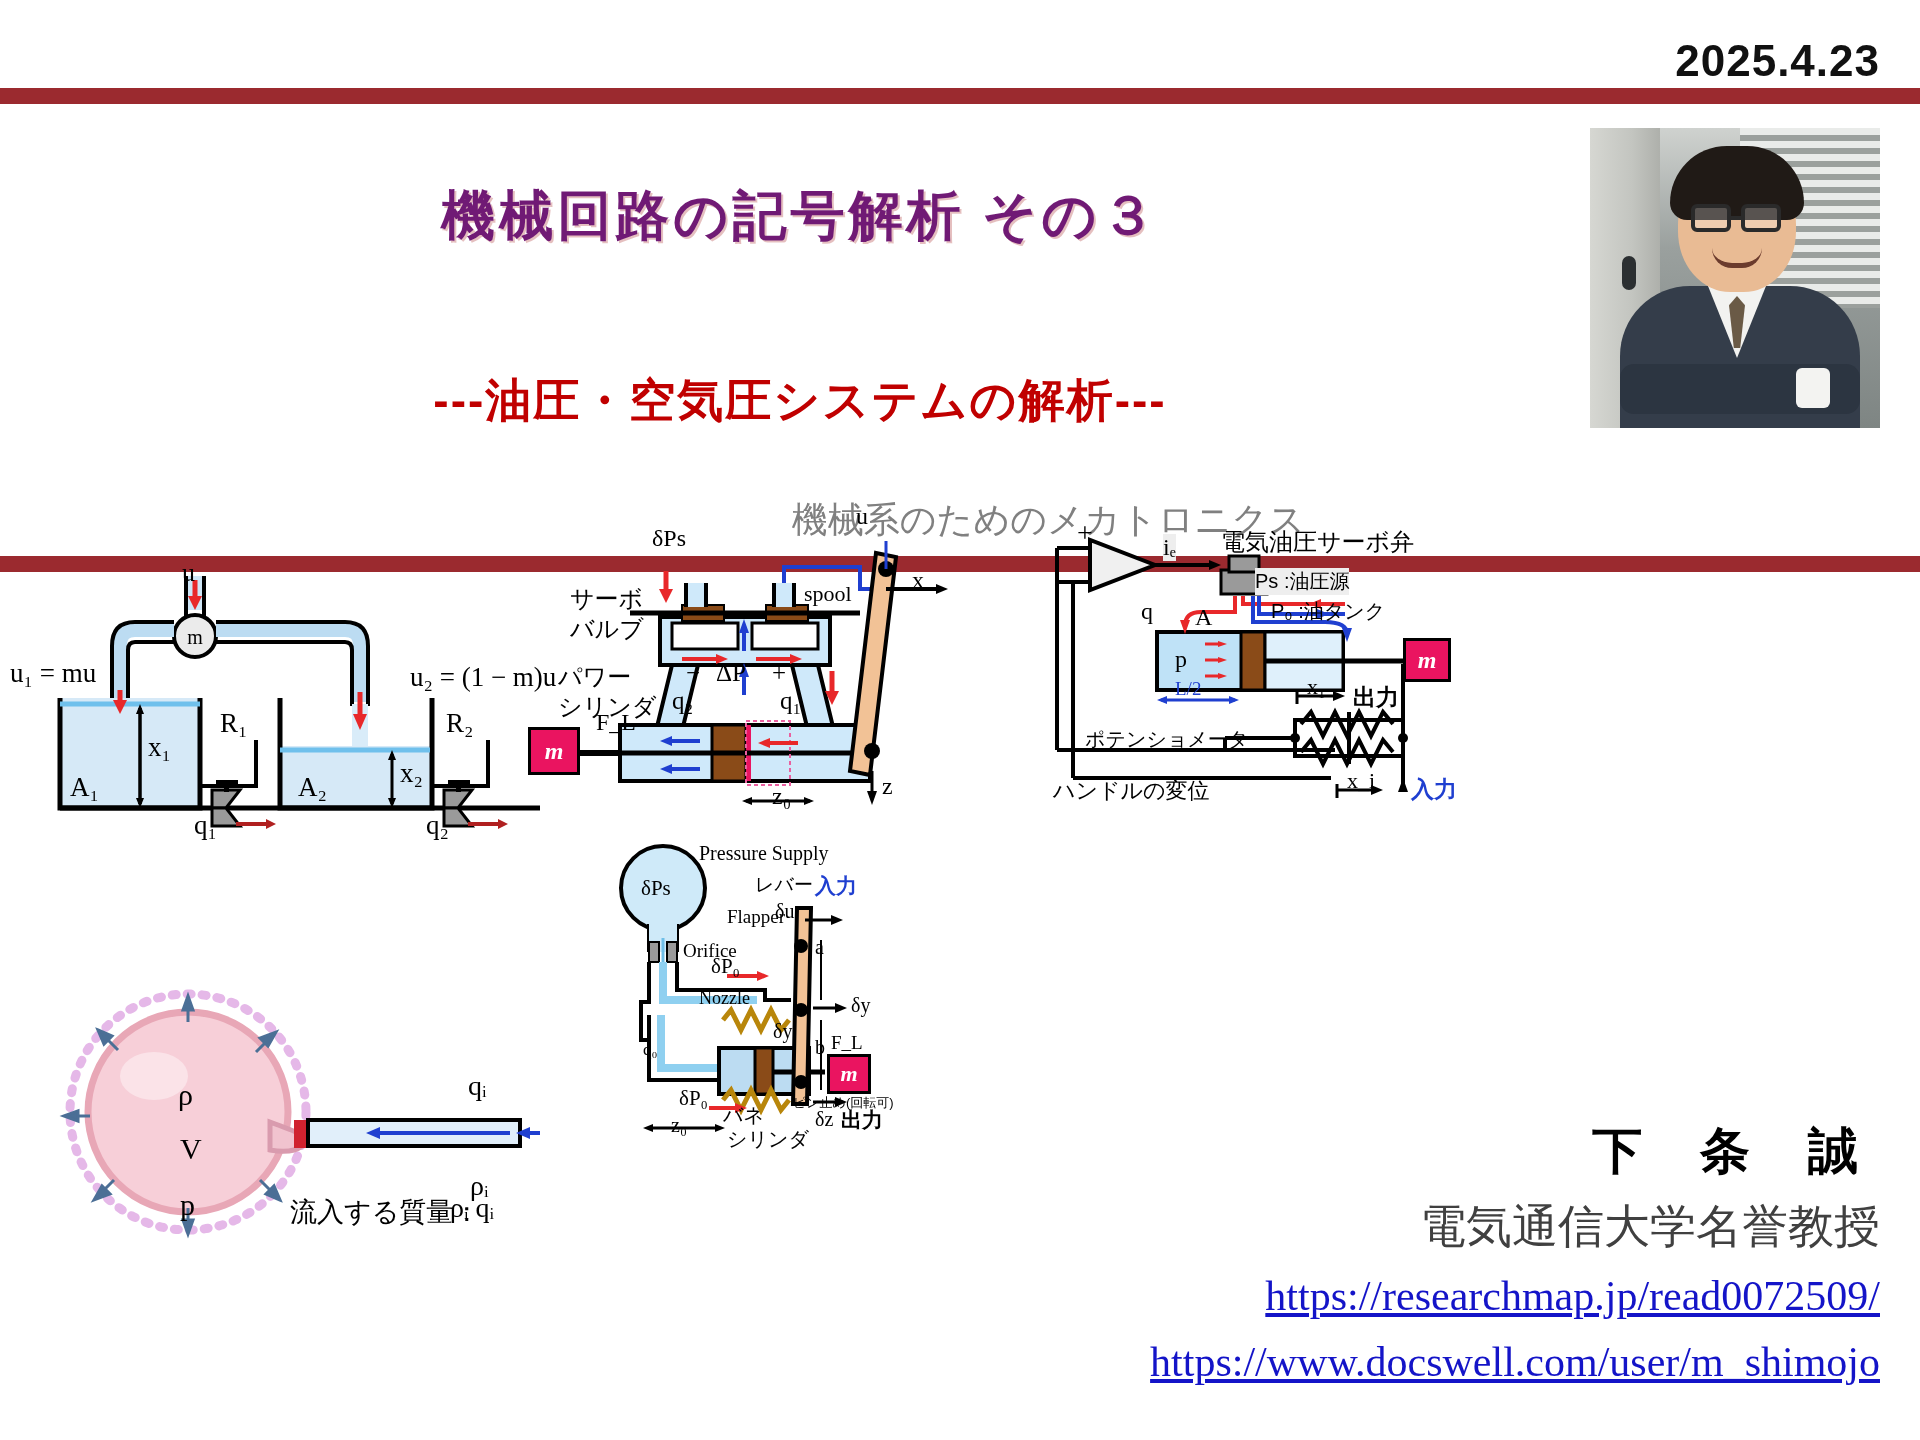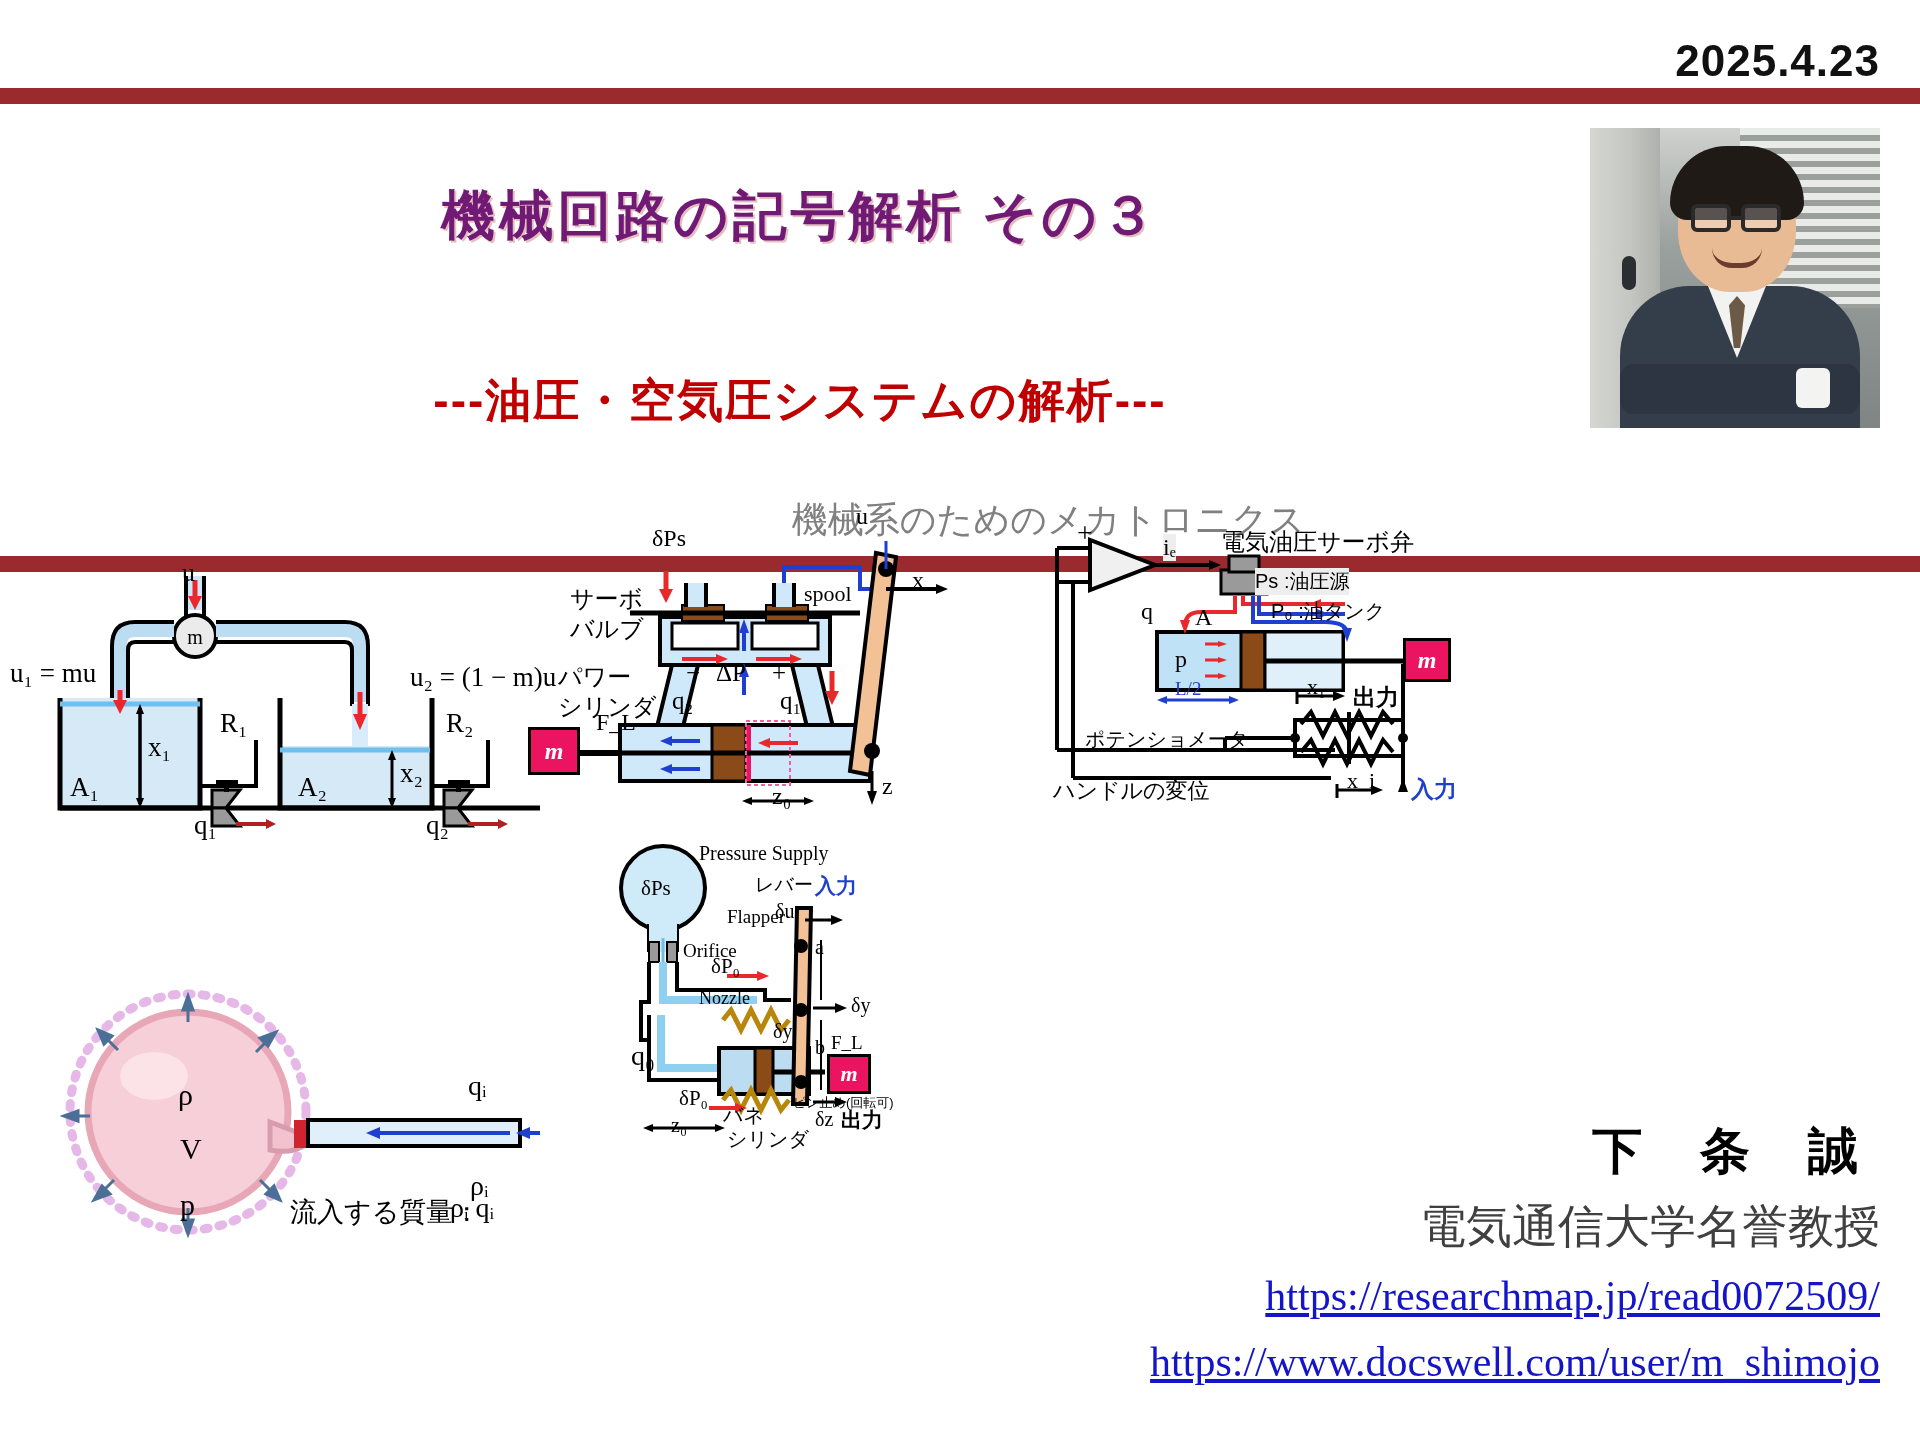--- a/index.html
+++ b/index.html
@@ -513,21 +513,21 @@
     </div>
 
     <span class="lbl" style="left:84px; top:-8px; font-size:20px;">Pressure Supply</span>
     <span class="lbl it" style="left:26px; top:26px; font-size:21px;">δPs</span>
     <span class="lbl" style="left:68px; top:90px; font-size:19px;">Orifice</span>
     <span class="lbl it" style="left:84px; top:138px; font-size:18px;">Nozzle</span>
     <span class="lbl" style="left:112px; top:56px; font-size:19px;text-align:center;">Flapper</span>
     <span class="jp" style="left:140px; top:22px; font-size:19px;">レバー</span>
     <span class="lbl it" style="left:96px; top:104px; font-size:21px;">δP₀</span>
     <span class="lbl it" style="left:64px; top:236px; font-size:21px;">δP₀</span>
-    <span class="lbl it" style="left:16px; top:190px; font-size:28px;">q₀</span>
+    <span class="lbl it" style="left:28px; top:190px; font-size:17px;">q₀</span>
     <span class="lbl it" style="left:160px; top:50px; font-size:20px;">δu</span>
     <span class="lbl it" style="left:236px; top:144px; font-size:20px;">δy</span>
     <span class="lbl it" style="left:158px; top:170px; font-size:20px;">δy</span>
     <span class="lbl it" style="left:200px; top:258px; font-size:20px;">δz</span>
     <span class="lbl it" style="left:200px; top:86px; font-size:20px;">a</span>
     <span class="lbl it" style="left:200px; top:186px; font-size:20px;">b</span>
     <span class="lbl it" style="left:216px; top:182px; font-size:19px;">F_L</span>
     <span class="jp" style="left:108px; top:252px; font-size:20px;">バネ</span>
     <span class="jp" style="left:178px; top:244px; font-size:13px;">ピン止め(回転可)</span>
     <span class="jp" style="left:112px; top:276px; font-size:20px;">シリンダ</span>

